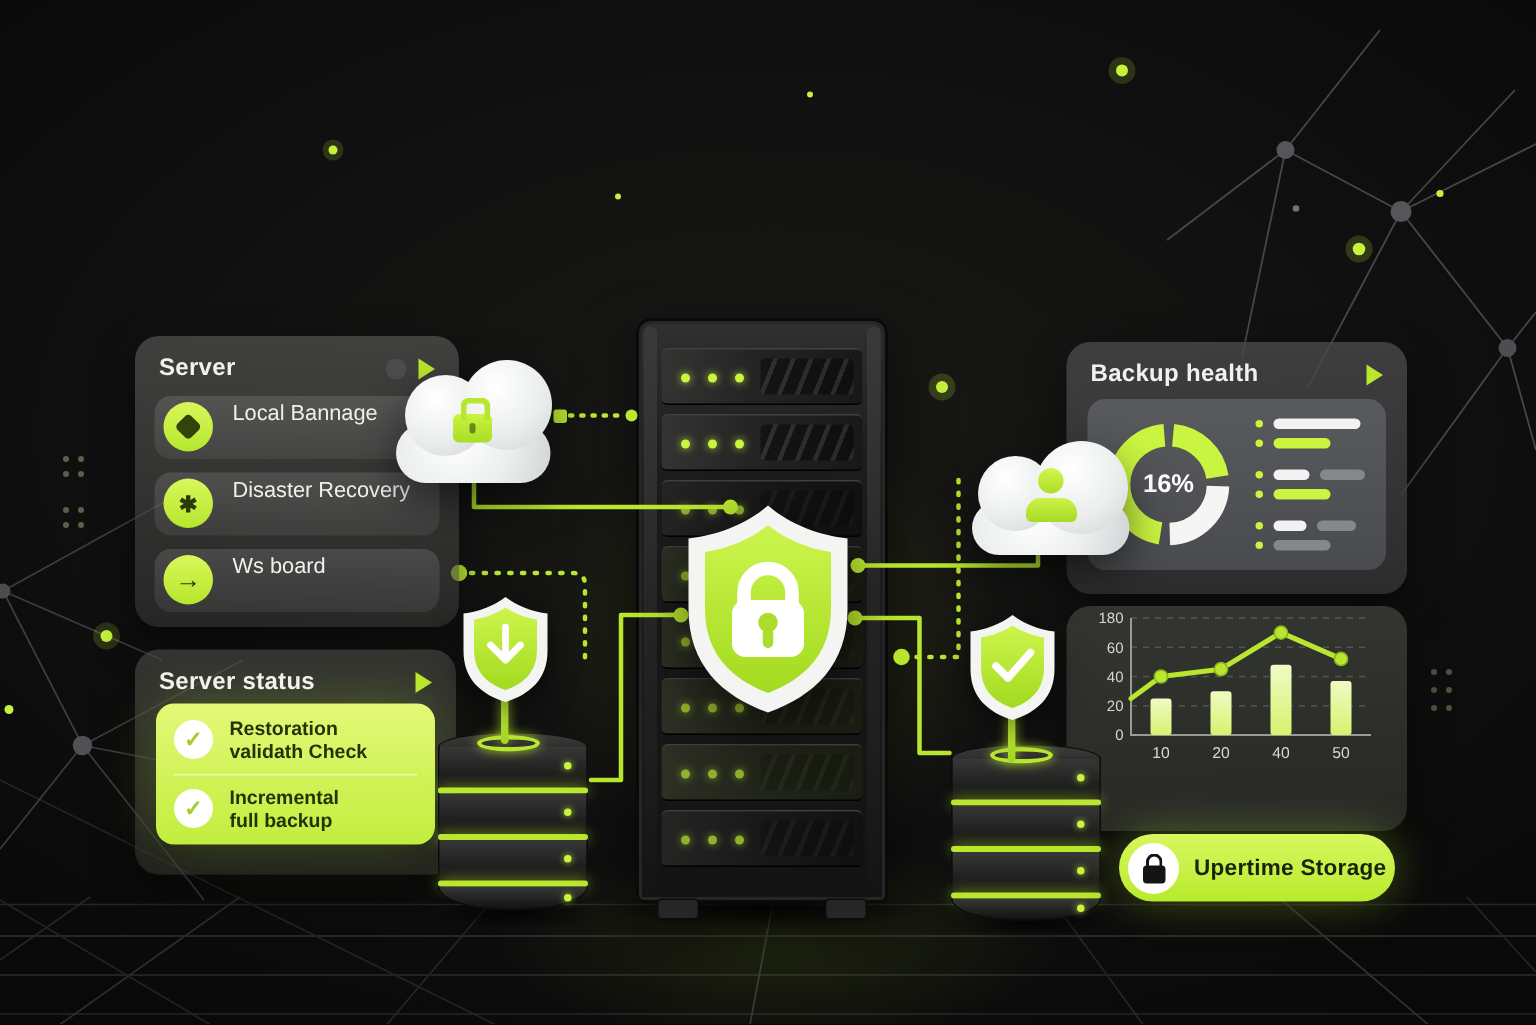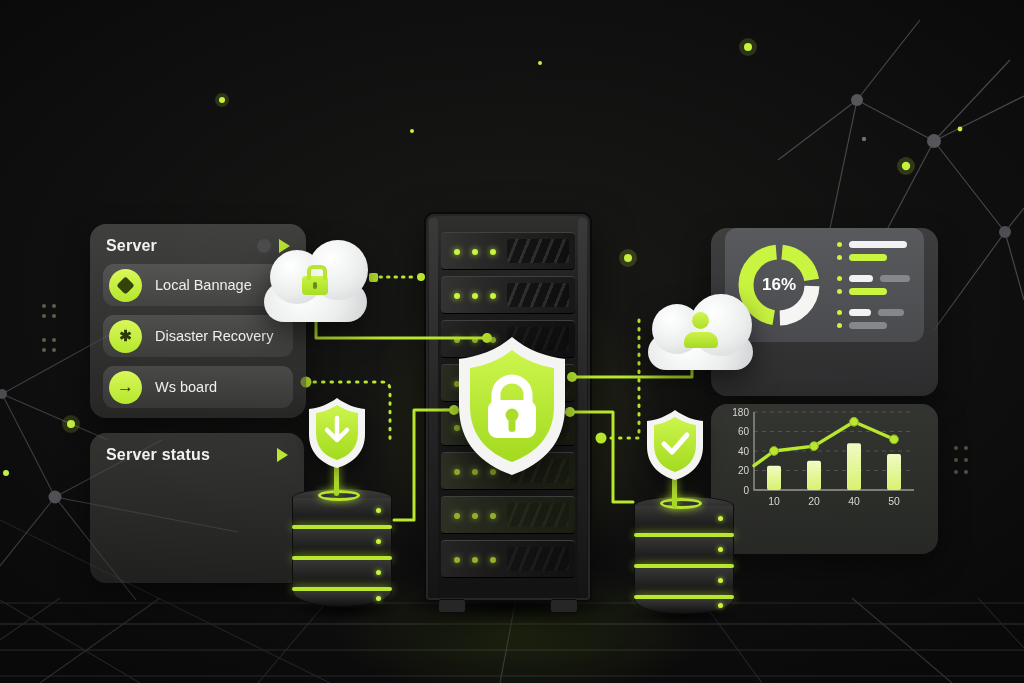--- a/index.html
+++ b/index.html
@@ -49,21 +49,21 @@
   .panel{position:absolute;z-index:5;border-radius:16px;box-shadow:0 12px 30px rgba(0,0,0,.45);}
   .p-head{display:flex;align-items:center;justify-content:space-between;padding:13px 16px 7px 16px;}
   .p-title{color:#f1f1ee;font-size:16px;font-weight:600;letter-spacing:.2px;}
   .head-right{display:flex;align-items:center;gap:8px;}
   .dim-dot{width:14px;height:14px;border-radius:50%;background:#4c4c4c;}
   .play{width:0;height:0;border-top:7px solid transparent;border-bottom:7px solid transparent;border-left:11px solid #b9e62e;cursor:pointer;}
 
   #server-panel{left:90px;top:224px;width:216px;height:194px;
     background:linear-gradient(180deg, rgba(88,88,86,.66), rgba(54,54,53,.6));}
   .menu{padding:2px 13px 0 13px;display:flex;flex-direction:column;gap:9px;}
-  .menu-row{display:flex;align-items:center;gap:13px;height:42px;border-radius:11px;padding:16px 6px;
+  .menu-row{display:flex;gap:13px;height:42px;border-radius:11px;padding:4px 6px;
     background:linear-gradient(180deg, rgba(255,255,255,.13), rgba(255,255,255,.07));cursor:pointer;}
   .mi-circle{width:33px;height:33px;border-radius:50%;flex:0 0 33px;display:flex;align-items:center;justify-content:center;
     background:linear-gradient(180deg,#d9f759,#b5e72e);color:#2b3a06;}
   .mi-label{color:#efefec;font-size:14.5px;}
   .glyph-diamond{width:13px;height:13px;background:#33430a;border-radius:3px;transform:rotate(45deg);}
   .glyph-arrow::before{content:"\2192";font-size:17px;font-weight:700;}
   .glyph-asterisk::before{content:"\2731";font-size:15px;font-weight:700;}
 
   #status-panel{left:90px;top:433px;width:214px;height:150px;
     background:linear-gradient(180deg, rgba(76,78,72,.6), rgba(48,50,46,.55));}
@@ -370,23 +370,44 @@
         <span class="mi-label">Ws board</span>
       </div>
     </div>
   </div>
 
   <div class="panel" id="status-panel">
     <div class="p-head" style="padding-bottom:5px;">
       <span class="p-title">Server status</span>
       <span class="play"></span>
     </div>
+    <div id="status-card">
+      <div class="st-row">
+        <span class="chk"></span>
+        <span class="st-text">
+          <span>Restoration</span><br>
+          <span>validath Check</span>
+        </span>
+      </div>
+      <div class="st-div"></div>
+      <div class="st-row">
+        <span class="chk"></span>
+        <span class="st-text">
+          <span>Incremental</span><br>
+          <span>full backup</span>
+        </span>
+      </div>
+    </div>
   </div>
 
   <div class="panel" id="backup-panel">
+    <div class="p-head">
+      <span class="p-title">Backup health</span>
+      <span class="play"></span>
+    </div>
     <div id="bh-card">
       <div id="donut-wrap">
         <svg id="donut-svg" width="88" height="88" viewBox="0 0 88 88">
             <circle cx="44" cy="44" r="33" fill="none" stroke="#c9f43f" stroke-width="15" stroke-dasharray="43.54247417875453 207.34511513692635" stroke-dashoffset="-3.1101767270538954" transform="rotate(-90 44 44)"></circle>
             <circle cx="44" cy="44" r="33" fill="none" stroke="#f5f6f4" stroke-width="15" stroke-dasharray="49.762827632862326 207.34511513692635" stroke-dashoffset="-52.87300435991622" transform="rotate(-90 44 44)"></circle>
             <circle cx="44" cy="44" r="33" fill="none" stroke="#c9f43f" stroke-width="15" stroke-dasharray="95.37875296298613 207.34511513692635" stroke-dashoffset="-108.85618544688634" transform="rotate(-90 44 44)"></circle>
           </svg>
         <div id="donut-label">16%</div>
       </div>
       <div id="bh-legend">
@@ -447,20 +468,26 @@
         <rect x="163" y="49.925" width="14" height="36.075" rx="2" fill="url(#barGrad)"></rect>
         <text x="170" y="101" text-anchor="middle" font-size="10.5" fill="#d8d8d2">50</text>
         <polyline points="30,61.625 50,47 90,42.125 130,17.75 170,35.3" fill="none" stroke="#b9e62e" stroke-width="3.4" stroke-linejoin="round" stroke-linecap="round"></polyline>
         <circle cx="50" cy="47" r="4.4" fill="#b9e62e" stroke="#89b11d" stroke-width="1"></circle>
         <circle cx="90" cy="42.125" r="4.4" fill="#b9e62e" stroke="#89b11d" stroke-width="1"></circle>
         <circle cx="130" cy="17.75" r="4.4" fill="#b9e62e" stroke="#89b11d" stroke-width="1"></circle>
         <circle cx="170" cy="35.3" r="4.4" fill="#b9e62e" stroke="#89b11d" stroke-width="1"></circle>
       </svg>
   </div>
 
+  <div class="abs" id="storage-pill">
+    <span class="pill-circle">
+        <span class="lock"></span>
+      </span>
+    <span class="pill-label">Upertime Storage</span>
+  </div>
 
   <div class="db" id="db-left" style="left:292px;top:488px;width:100px;height:120px;">
     <div class="dtop"></div>
     <div class="band" style="top:10px;"></div>
       <div class="ddot" style="top:20px;"></div>
     <div class="sep" style="top:37px;"></div>
     <div class="band" style="top:41px;"></div>
       <div class="ddot" style="top:51px;"></div>
     <div class="sep" style="top:68px;"></div>
     <div class="band" style="top:72px;"></div>

